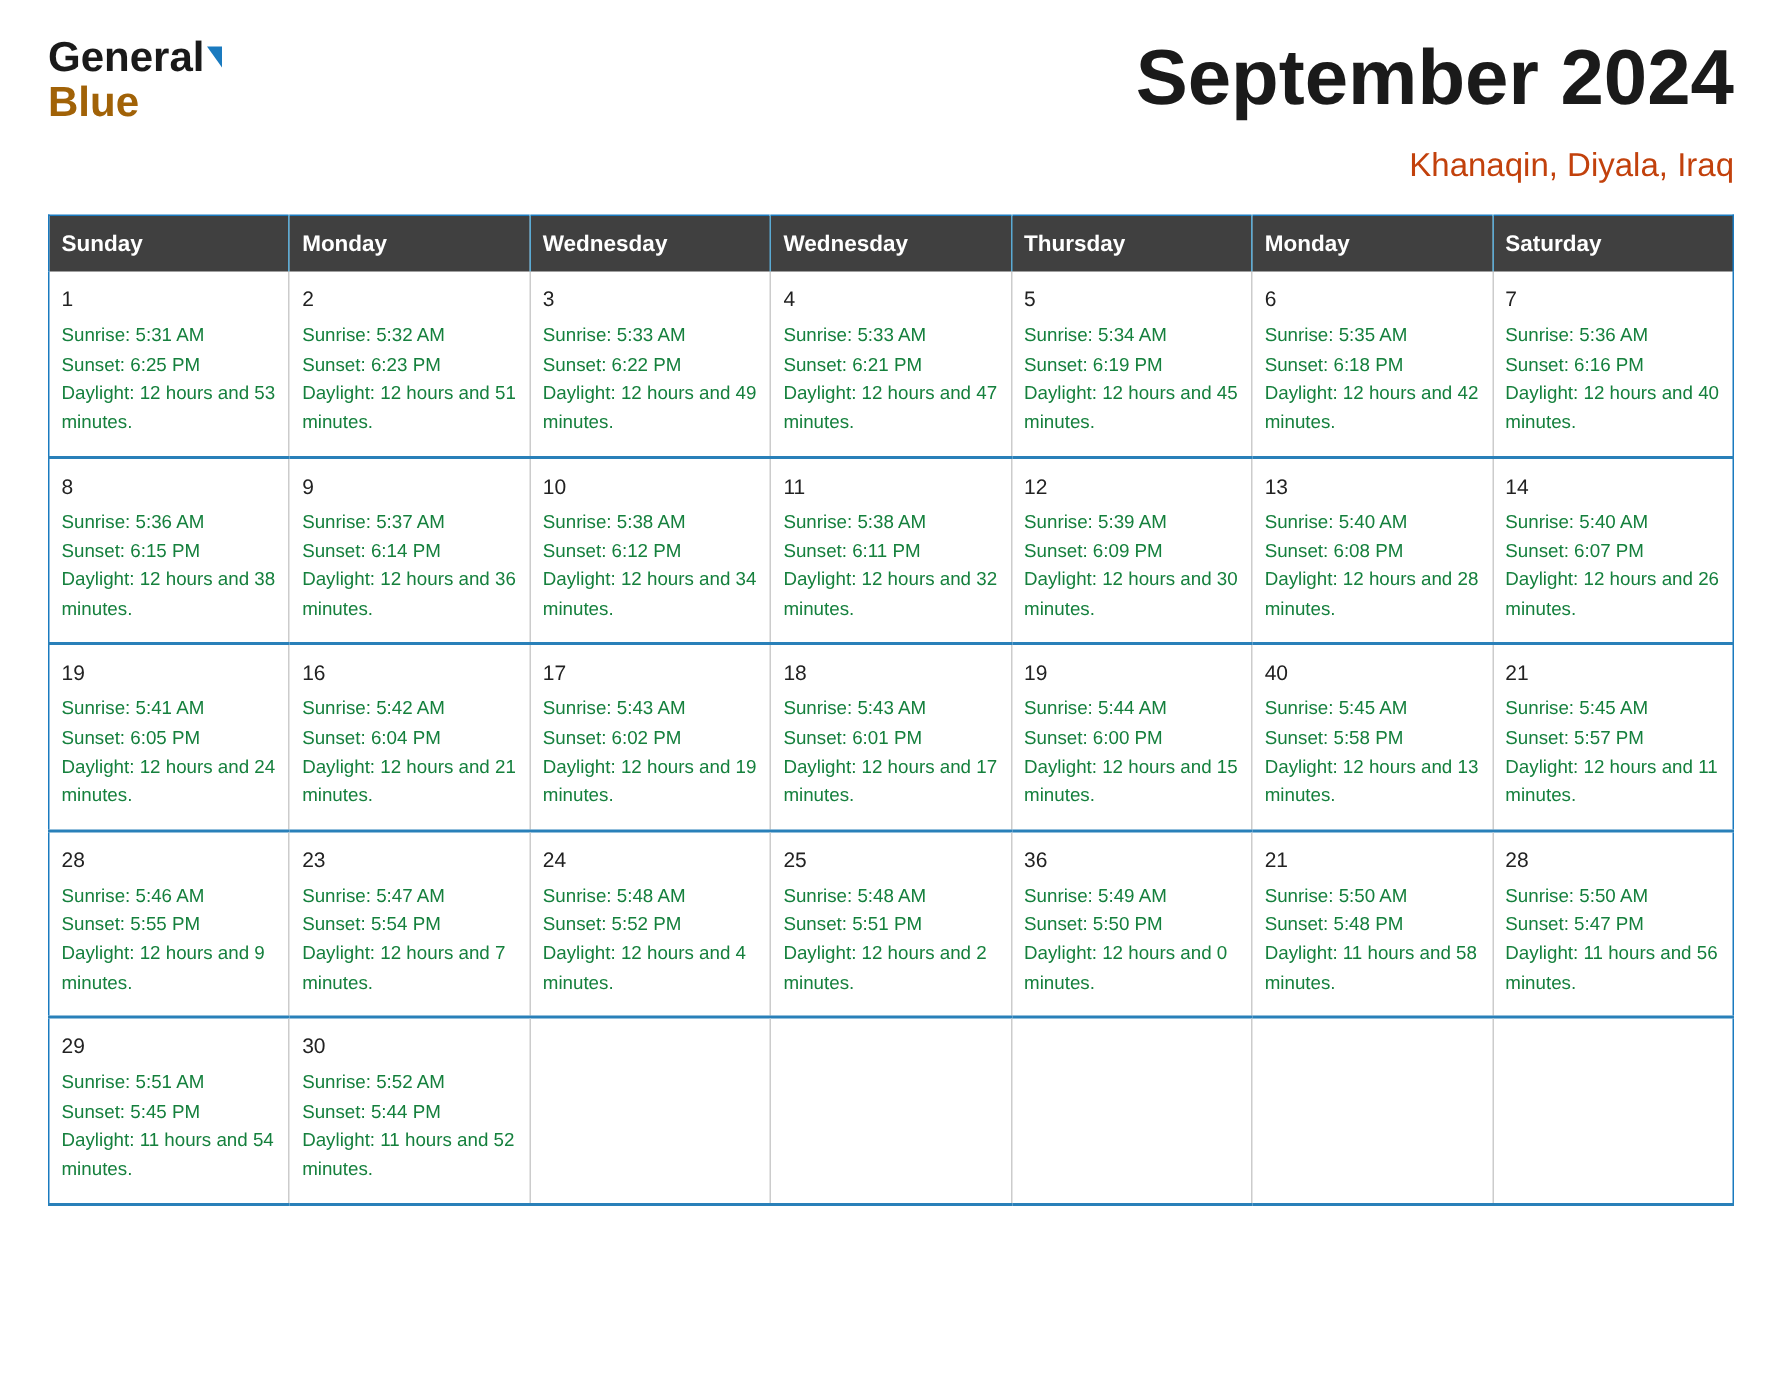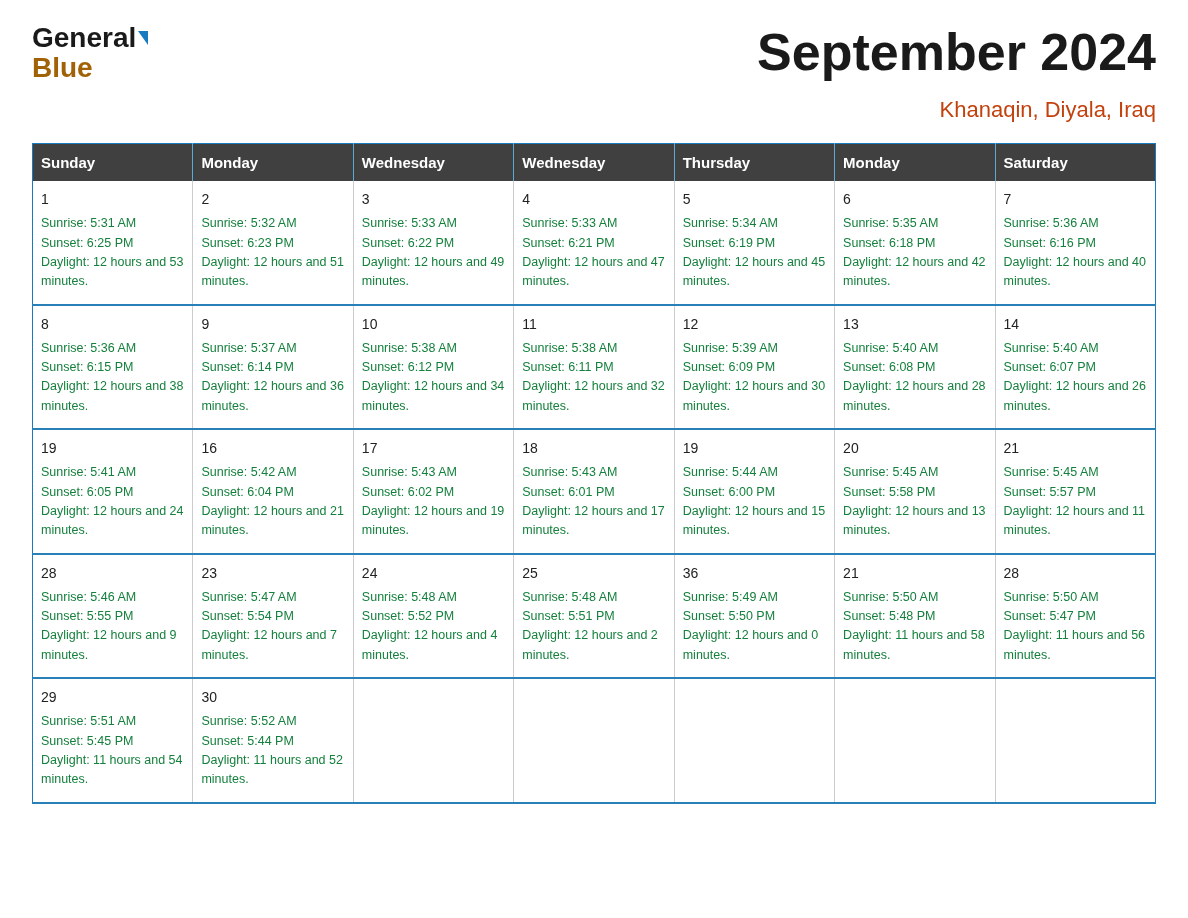--- a/index.html
+++ b/index.html
@@ -205,21 +205,21 @@
         </td>
         <td>
           <span class="day-num">18</span>
           <div class="day-info">Sunrise: 5:43 AM<br>Sunset: 6:01 PM<br>Daylight: 12 hours and 17 minutes.</div>
         </td>
         <td>
           <span class="day-num">19</span>
           <div class="day-info">Sunrise: 5:44 AM<br>Sunset: 6:00 PM<br>Daylight: 12 hours and 15 minutes.</div>
         </td>
         <td>
-          <span class="day-num">20</span>
+          <span class="day-num">40</span>
           <div class="day-info">Sunrise: 5:45 AM<br>Sunset: 5:58 PM<br>Daylight: 12 hours and 13 minutes.</div>
         </td>
         <td>
           <span class="day-num">21</span>
           <div class="day-info">Sunrise: 5:45 AM<br>Sunset: 5:57 PM<br>Daylight: 12 hours and 11 minutes.</div>
         </td>
       </tr>
       <tr>
         <td>
           <span class="day-num">28</span>

